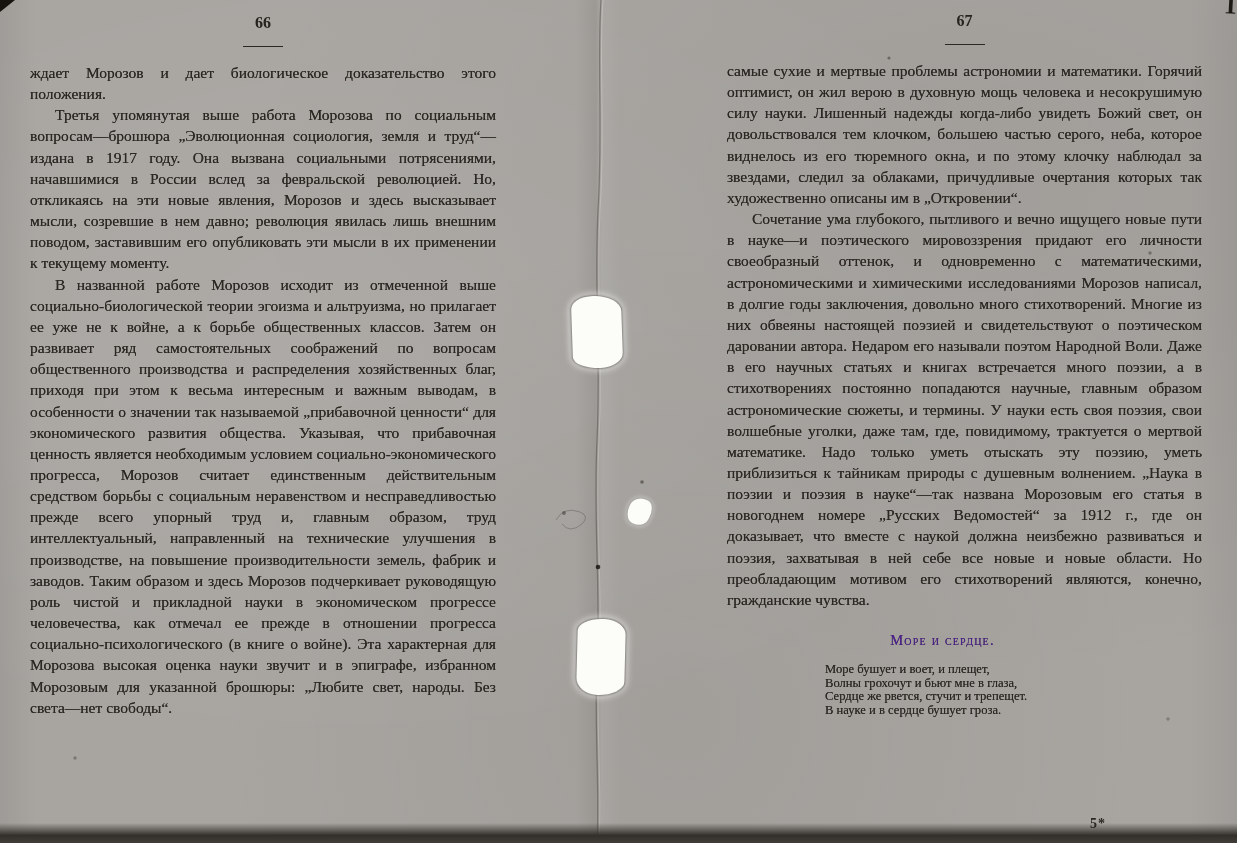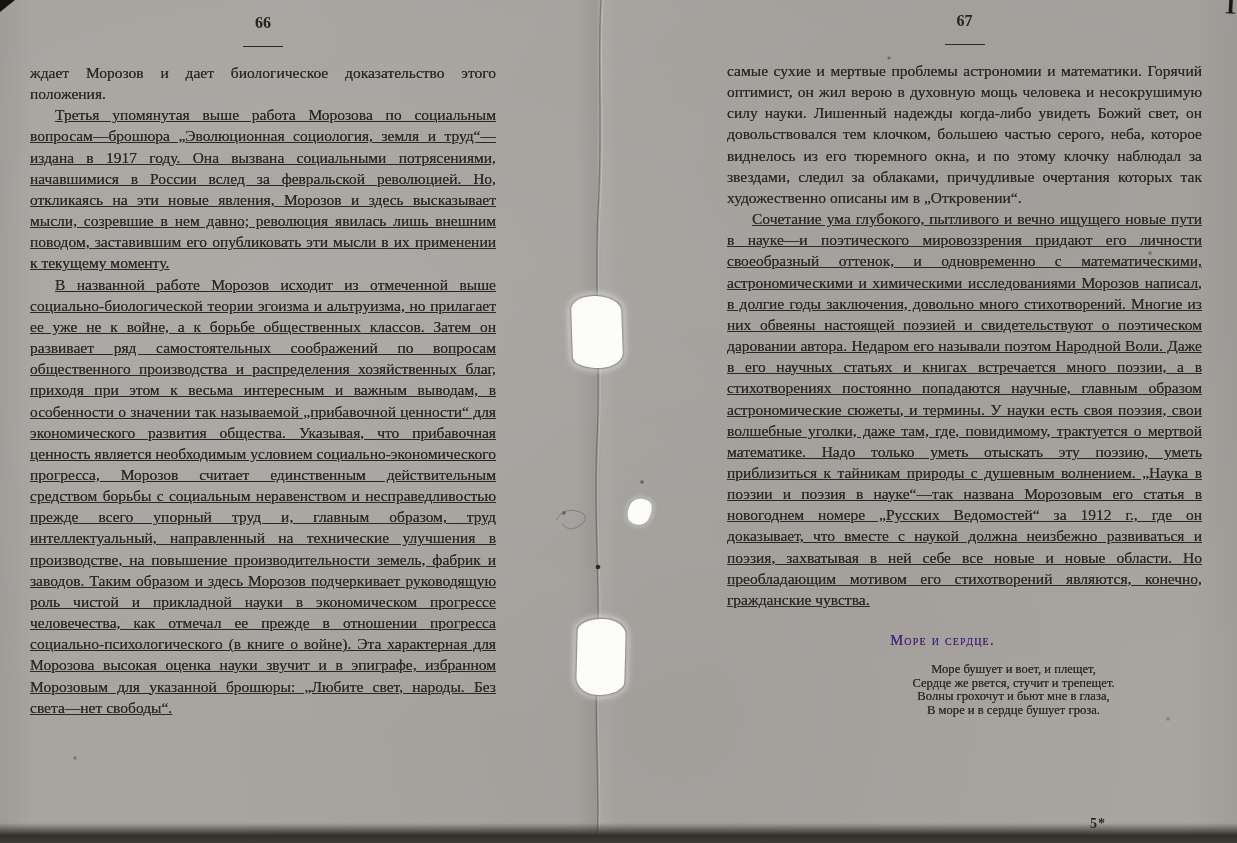--- a/index.html
+++ b/index.html
@@ -21,29 +21,29 @@
   .page-left{left:30px;top:14px;width:466px;}
   .page-right{left:685px;top:12px;width:475px;margin-left:42px;}
   .pagenum{text-align:center;font-size:16px;font-weight:bold;color:#26221d;}
   .pagenum span{display:inline-block;padding:0 12px 14px;border-bottom:1.6px solid #2b2722;}
   .body-text{
     margin-top:15px;font-size:15.5px;line-height:21.15px;text-align:justify;
     text-shadow:0 0 0.45px rgba(43,39,34,0.85);
     hyphens:auto;-webkit-hyphens:auto;
   }
   .body-text p{margin:0;}
-  .body-text p.indent{text-indent:25px;text-decoration:underline;}
+  .body-text p.indent{text-indent:25px;}
   .poem-title{
     margin-top:22px;text-align:center;padding-right:44px;
     font-variant:small-caps;font-size:14.5px;letter-spacing:1.2px;
     color:#4c1d95;text-shadow:0 0 0.4px rgba(43,39,34,0.8);
   }
   .poem{
     margin:14px 0 0 98px;font-size:12.6px;line-height:13.7px;
-    text-align:center;color:#2b2722;text-shadow:0 0 0.35px rgba(43,39,34,0.8);
+    text-align:left;color:#2b2722;text-shadow:0 0 0.35px rgba(43,39,34,0.8);
   }
   .poem div{white-space:nowrap;}
   .signature-mark{
     position:absolute;left:1090px;top:816px;font-size:14px;
     letter-spacing:1px;color:#2b2722;font-weight:bold;
   }
   
   .gutter-shade{
     position:absolute;left:576px;top:0;width:44px;height:843px;
     background:linear-gradient(90deg, transparent 0, rgba(70,64,58,0.10) 45%, rgba(255,255,255,0.06) 58%, transparent 100%);
@@ -104,23 +104,23 @@
   <div class="pagenum">
     <span>67</span>
   </div>
   <div class="body-text">
     <p>самые сухие и мертвые проблемы астрономии и математики. Горячий оптимист, он жил верою в духовную мощь человека и несокрушимую силу науки. Лишенный надежды когда-либо увидеть Божий свет, он довольствовался тем клочком, большею частью серого, неба, которое виднелось из его тюремного окна, и по этому клочку наблюдал за звездами, следил за облаками, причудливые очертания которых так художественно описаны им в „Откровении“.</p>
     <p class="indent">Сочетание ума глубокого, пытливого и вечно ищущего новые пути в науке—и поэтического мировоззрения придают его личности своеобразный оттенок, и одновременно с математическими, астрономическими и химическими исследованиями Морозов написал, в долгие годы заключения, довольно много стихотворений. Многие из них обвеяны настоящей поэзией и свидетельствуют о поэтическом даровании автора. Недаром его называли поэтом Народной Воли. Даже в его научных статьях и книгах встречается много поэзии, а в стихотворениях постоянно попадаются научные, главным образом астрономические сюжеты, и термины. У науки есть своя поэзия, свои волшебные уголки, даже там, где, повидимому, трактуется о мертвой математике. Надо только уметь отыскать эту поэзию, уметь приблизиться к тайникам природы с душевным волнением. „Наука в поэзии и поэзия в науке“—так названа Морозовым его статья в новогоднем номере „Русских Ведомостей“ за 1912 г., где он доказывает, что вместе с наукой должна неизбежно развиваться и поэзия, захватывая в ней себе все новые и новые области. Но преобладающим мотивом его стихотворений являются, конечно, гражданские чувства.</p>
   </div>
   <div class="poem-title">Море и сердце.</div>
   <div class="poem">
     <div>Море бушует и воет, и плещет,</div>
+    <div>Волны грохочут и бьют мне в глаза,</div>
     <div>Сердце же рвется, стучит и трепещет.</div>
-    <div>Волны грохочут и бьют мне в глаза,</div>
-    <div>В море и в сердце бушует гроза.</div>
+    <div>В науке и в сердце бушует гроза.</div>
   </div>
 </div>
 
 <div class="signature-mark">5*</div>
 
 <div class="gutter-shade"></div>
 <svg class="crease" width="1237" height="843">
   <path d="M601,0 C597,60 603,130 598,210 C594,290 601,360 597,440 C593,520 601,590 597,660 C594,730 600,790 597,843" fill="none" stroke="rgba(55,50,44,0.38)" stroke-width="1.3"></path>
   <path d="M603,0 C599,60 605,130 600,210 C596,290 603,360 599,440 C595,520 603,590 599,660 C596,730 602,790 599,843" fill="none" stroke="rgba(235,232,226,0.30)" stroke-width="1"></path>
   <path d="M556,520 q8,-14 24,-8 q10,4 2,12 q-12,10 -20,0" fill="none" stroke="rgba(70,64,56,0.35)" stroke-width="1"></path>

